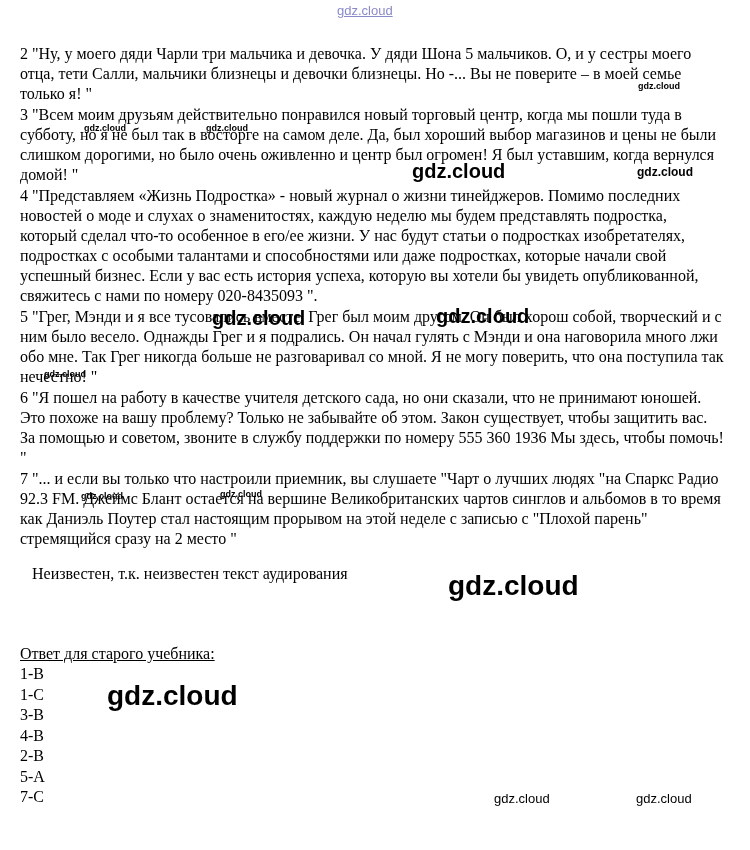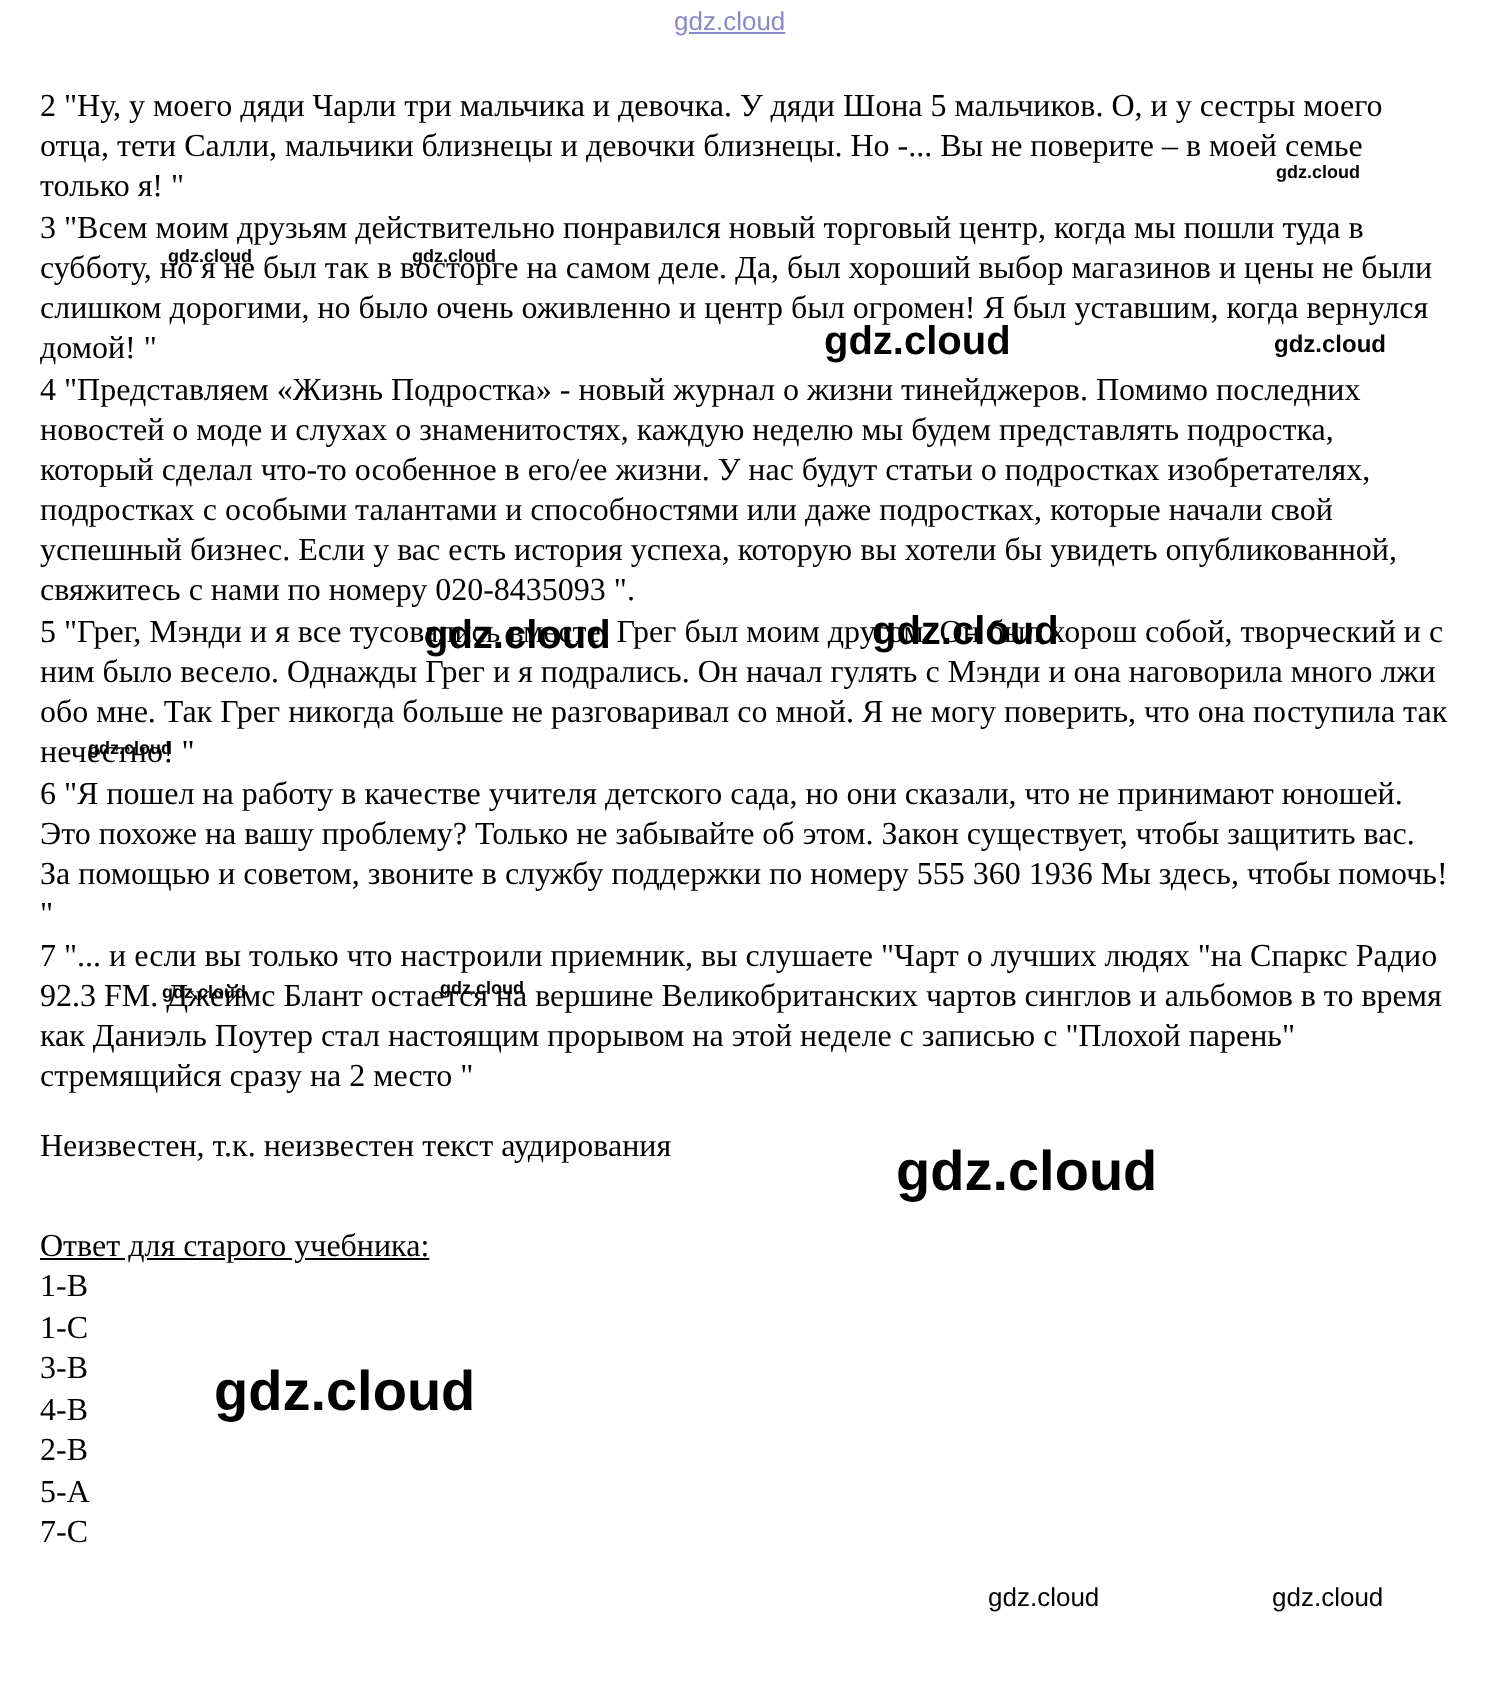--- a/index.html
+++ b/index.html
@@ -21,26 +21,26 @@
   .content {
     position: absolute;
     left: 20px;
     top: 44px;
     width: 706px;
     font-size: 16px;
     line-height: 20px;
   }
   .para { margin: 0 0 1px 0; }
   .answers-new { margin-top: 15px; }
-  .answers-old { margin-top: 30px; }
+  .answers-old { margin-top: 60px; }
   .answer-title {
     margin: 0;
     text-decoration: underline;
   }
-  .answer-body { margin: 0; }
+  .answer-body { margin: 12px; }
   .answer-item { line-height: 20.5px; }
   
   .wm {
     position: absolute;
     font-family: "Liberation Sans", sans-serif;
     white-space: nowrap;
     color: #000000;
   }
   .wm-top {
     color: #8a8ac9;

